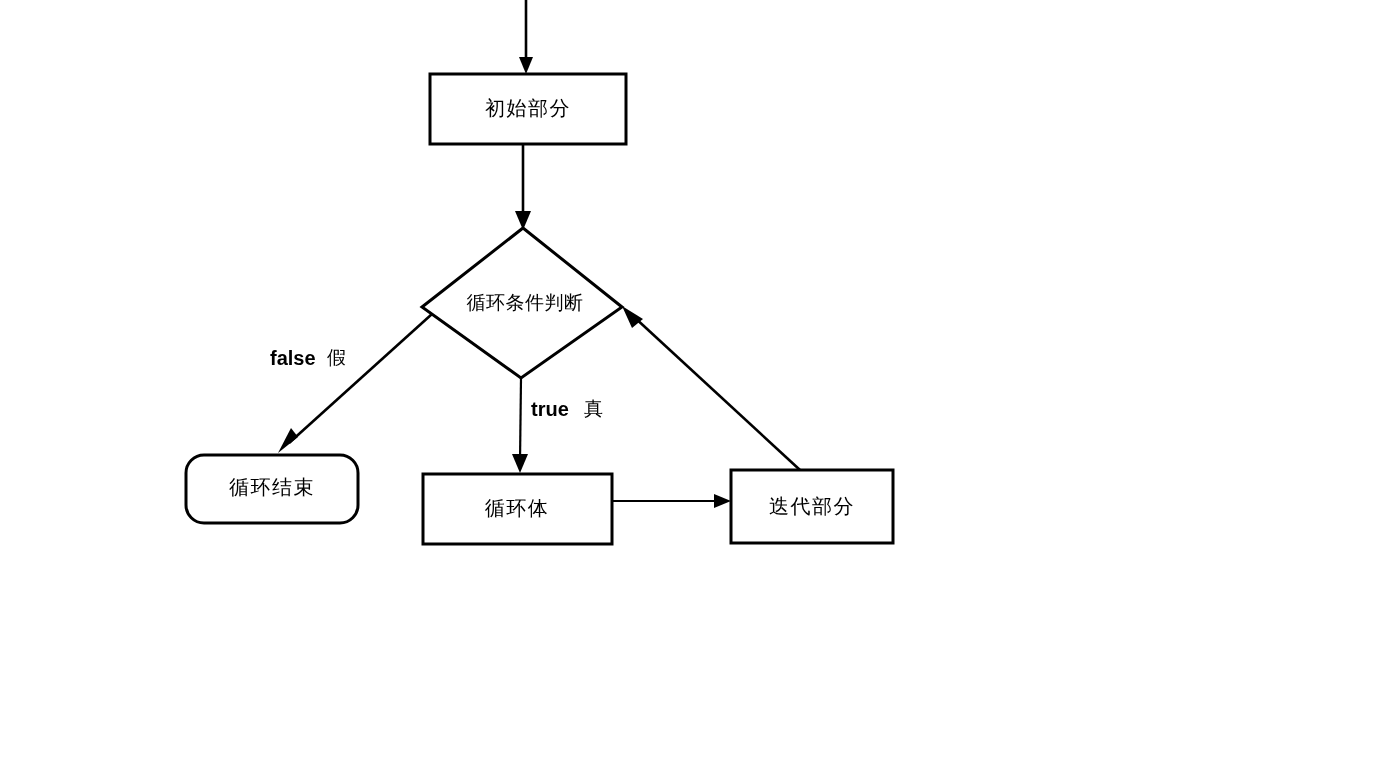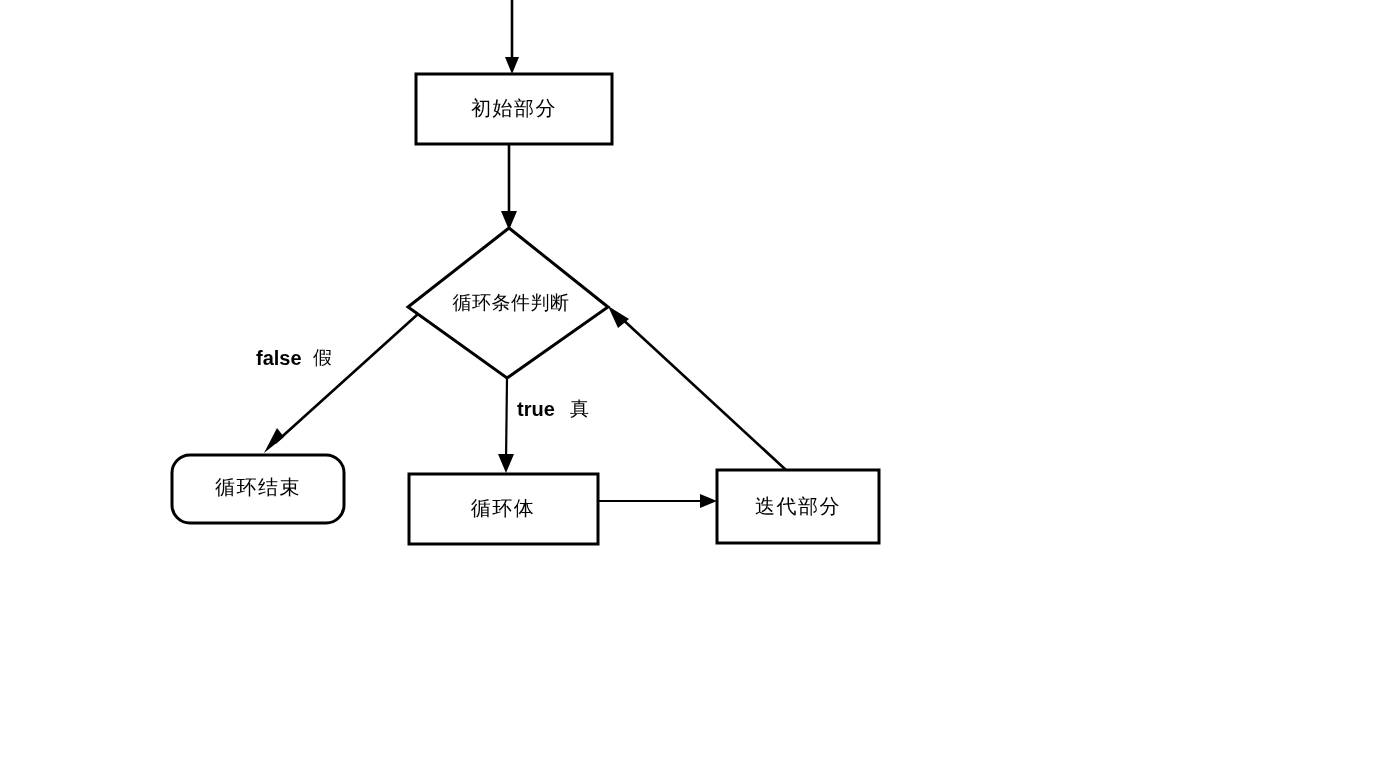--- a/index.html
+++ b/index.html
@@ -12,20 +12,21 @@
     width: 1400px;
     height: 757px;
     font-family: "Liberation Serif", "DejaVu Serif", serif;
     overflow: hidden;
   }
   #canvas {
     position: relative;
     width: 1298px;
     height: 757px;
     background: #ffffff;
+    margin-left: 14px;
   }
   #flow-svg {
     position: absolute;
     top: 0;
     left: 0;
     width: 1400px;
     height: 757px;
     display: block;
   }
   .node-shape {

